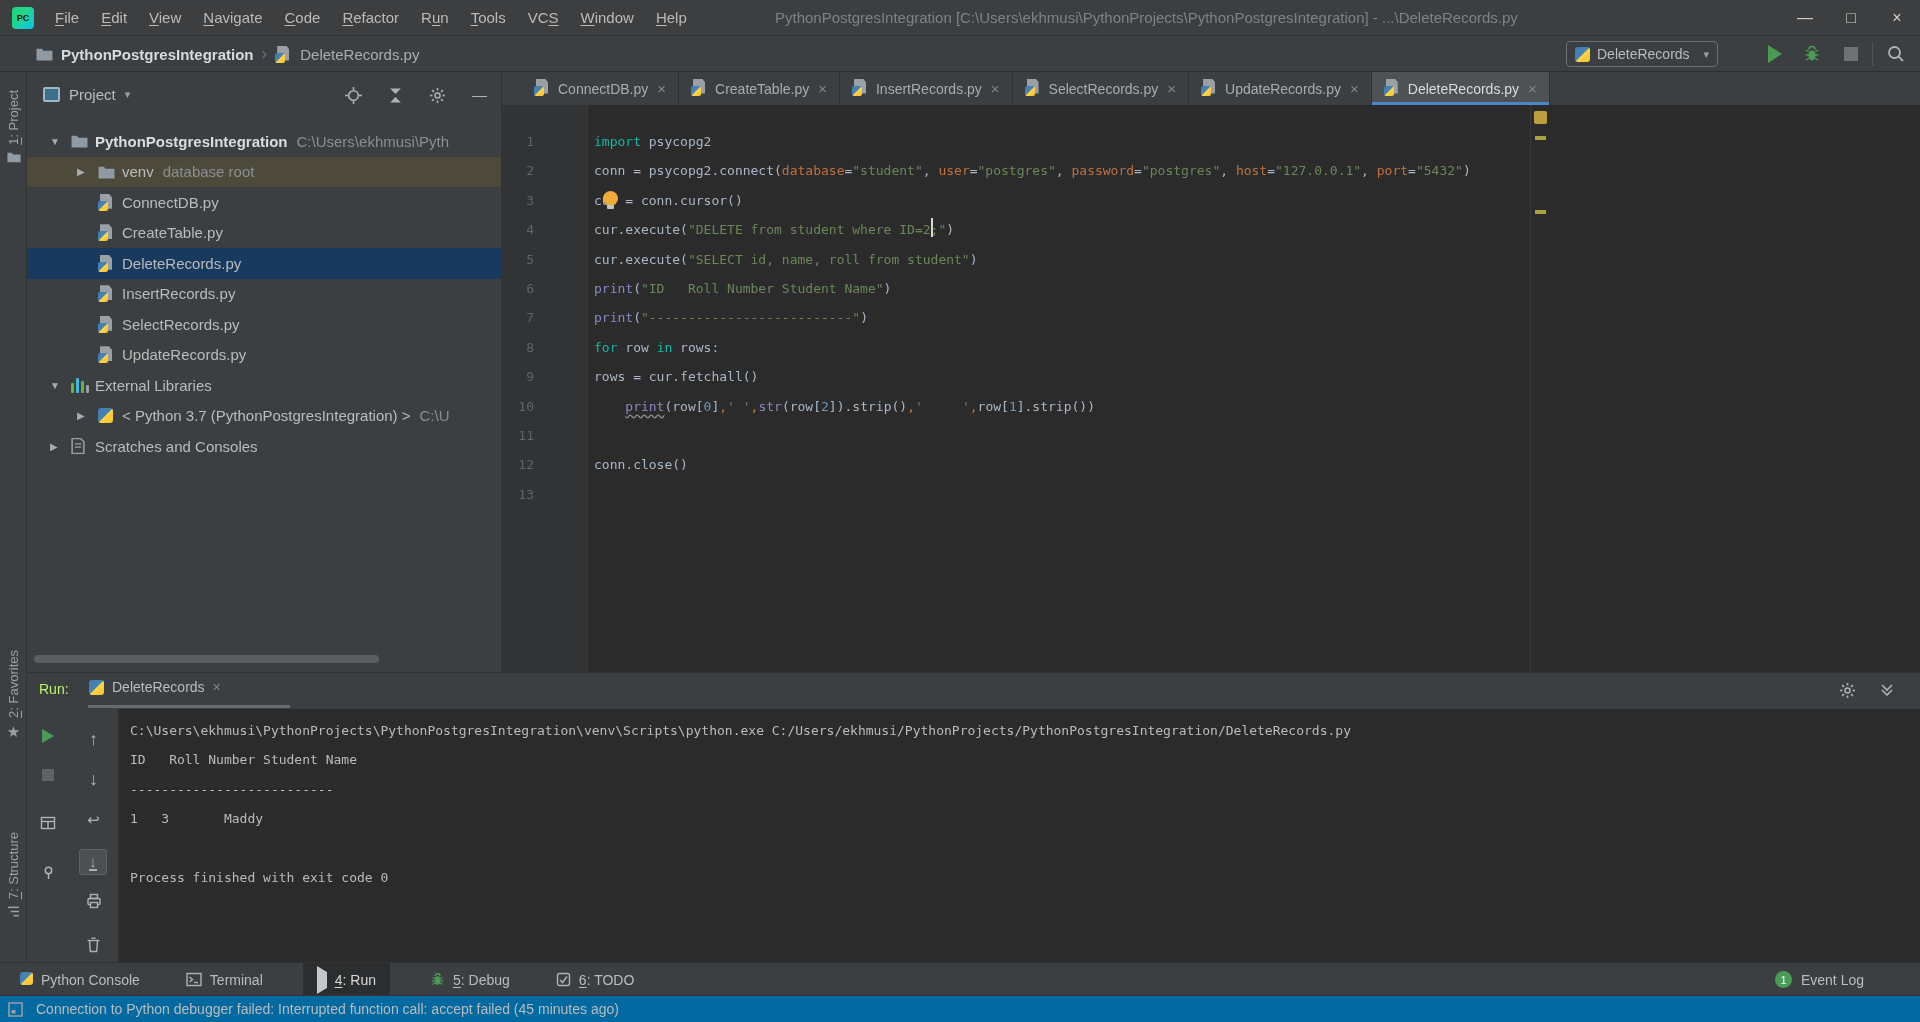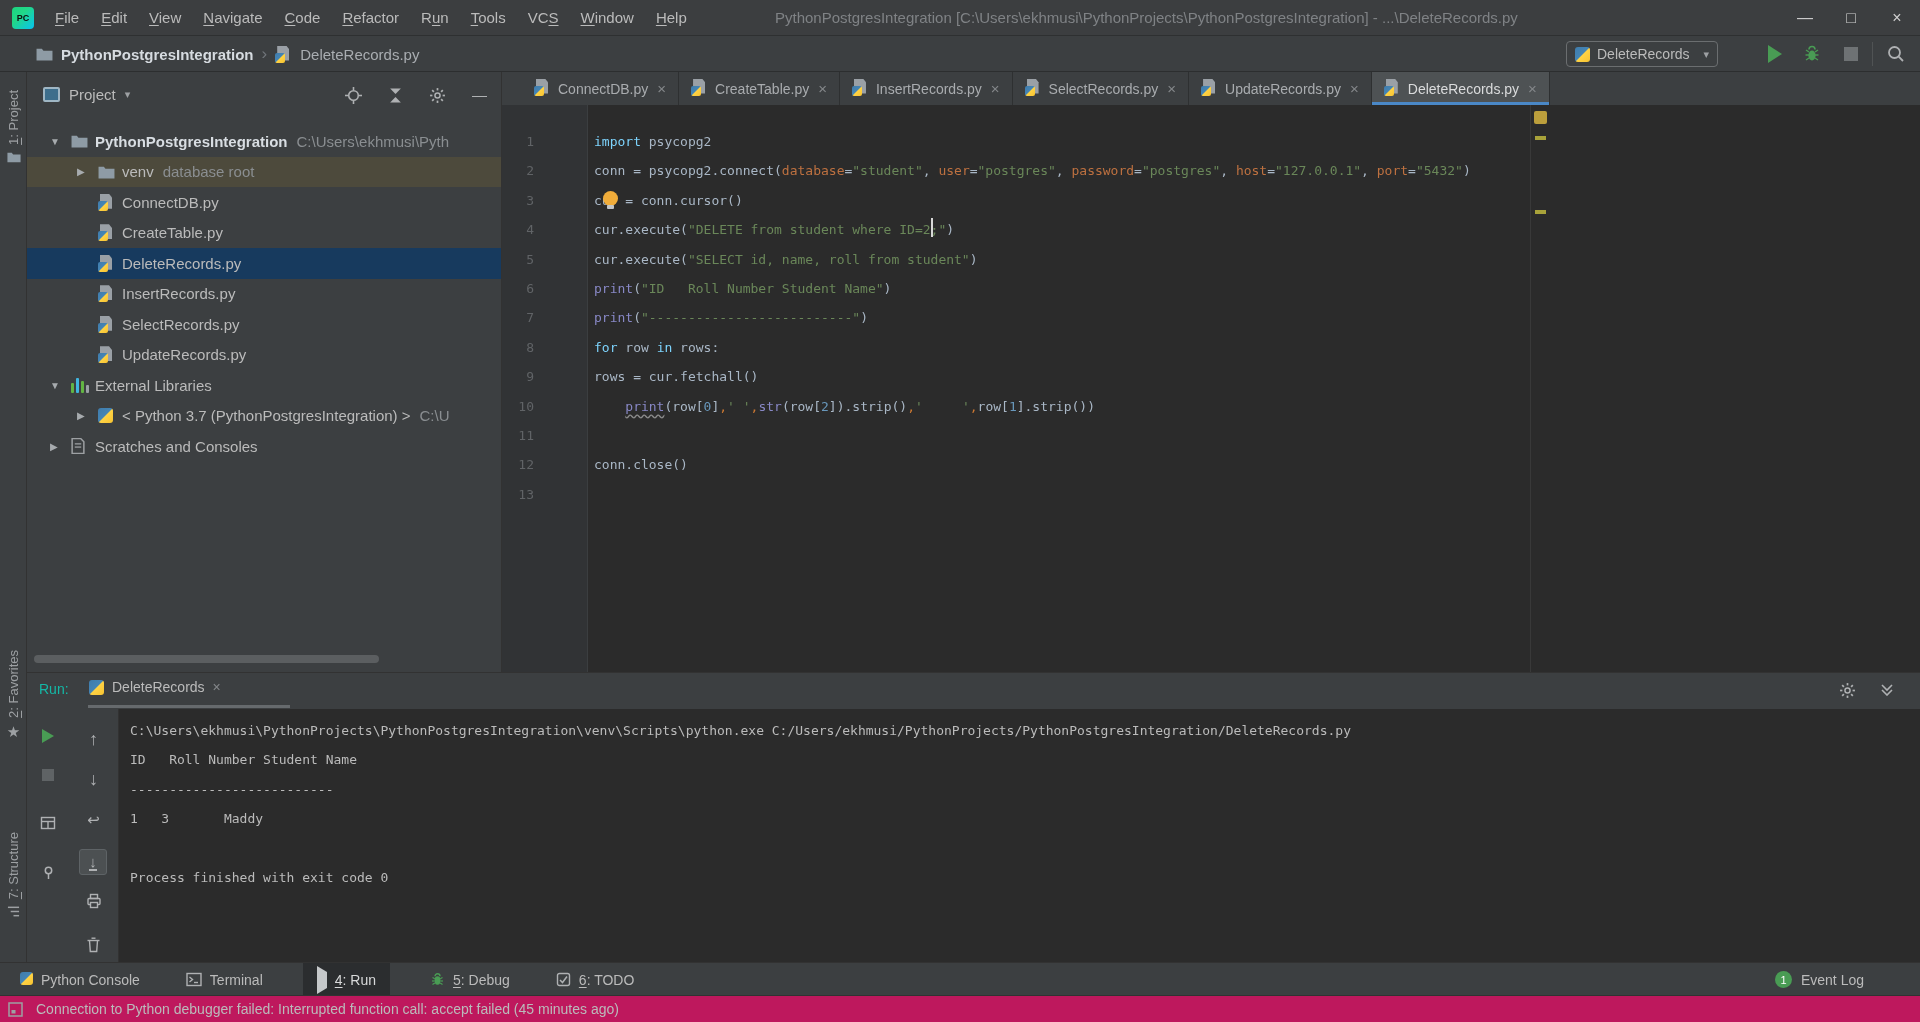--- a/index.html
+++ b/index.html
@@ -65,38 +65,38 @@
   #tabbar { position:absolute; left:0; top:0; width:1418px; height:33px; background:#3C3F41; display:flex; padding-left:20px; }
   .tab { display:flex; align-items:center; gap:7px; padding:0 12px; font-size:14px; color:#A9ACAF; border-right:1px solid #2E3031; }
   .tab .tab-close { color:#84878A; font-size:15px; margin-left:2px; }
   .tab.active { background:#4E5254; color:#DADBDC; box-shadow:inset 0 -3px 0 #4A88C7; }
   #code-area { position:absolute; left:0; top:33px; width:1418px; height:567px; overflow:hidden; }
   #gutter { position:absolute; left:0; top:0; width:86px; height:567px; background:#313335; border-right:1px solid #3B3E40; }
   #gutter-nums { position:absolute; left:0; top:22px; width:32px; text-align:right;
     font-family:"DejaVu Sans Mono", monospace; font-size:13px; color:#606366; }
   #gutter-nums div, #code-lines .code-line { height:29.4px; line-height:29.4px; white-space:pre; }
   #code-lines { position:absolute; left:92px; top:22px; font-family:"DejaVu Sans Mono", monospace; font-size:13px; }
-  .c-pl { color:#A9B7C6; } .c-kw { color:#7dd3fc; } .c-str { color:#6A8759; }
+  .c-pl { color:#A9B7C6; } .c-kw { color:#14b8a6; } .c-str { color:#6A8759; }
   .c-num { color:#6897BB; } .c-fn { color:#8888C6; } .c-arg { color:#BE7140; } .c-cm { color:#CC7832; }
   .c-hl { background:#545036; color:#A9B7C6; }
   .c-underline { text-decoration:underline; text-decoration-style:wavy; text-decoration-color:#8C8C8C; text-underline-offset:3px; }
   .caret { display:inline-block; width:0; height:19px; border-left:2px solid #D8D8D8; vertical-align:text-bottom; margin-right:-2px; }
   #bulb { position:absolute; left:101px; top:86px; width:15px; height:15px; border-radius:50%;
     background:radial-gradient(circle at 40% 35%, #FBCE67, #EFA13А 70%, #E8A02F); background-color:#F0AC3A; }
   #bulb::after { content:""; position:absolute; left:4px; top:14px; width:7px; height:4px; background:#C2C5C7; border-radius:1px; }
   #margin-line { position:absolute; left:1028px; top:0; width:1px; height:567px; background:#393939; }
   .stripe-mark { position:absolute; }
   #mark-top { left:1032px; top:6px; width:13px; height:13px; background:#BC9F3C; border-radius:2px; }
   #mark-1 { left:1033px; top:31px; width:11px; height:4px; background:#A8A23A; }
   #mark-2 { left:1033px; top:105px; width:11px; height:4px; background:#A8A23A; }
 
   
   #run-panel { position:absolute; left:27px; top:672px; width:1893px; height:290px; background:#3C3F41; border-top:1px solid #323232; }
   #run-header { position:relative; height:36px; }
-  #run-label { position:absolute; left:12px; top:8px; font-size:14px; color:#14b8a6; }
+  #run-label { position:absolute; left:12px; top:8px; font-size:14px; color:#bef264; }
   #run-tab { position:absolute; left:62px; top:6px; display:flex; align-items:center; gap:8px; }
   #run-tab-label { font-size:14px; color:#BBBBBB; }
   #run-tab .tab-close { color:#84878A; font-size:14px; }
   #run-tab-underline { position:absolute; left:61px; top:32px; width:202px; height:3px; background:#666A6D; }
   #run-header-icons { position:absolute; right:26px; top:9px; display:flex; gap:24px; }
   #run-body { position:absolute; left:0; top:36px; width:1893px; height:254px; background:#2B2B2B; }
   #run-toolbar-1 { position:absolute; left:0; top:0; width:42px; height:254px; background:#3C3F41; }
   #run-toolbar-2 { position:absolute; left:42px; top:0; width:50px; height:254px; background:#3C3F41; border-right:1px solid #323232; }
   .rt-icon { position:absolute; left:0; width:100%; display:flex; justify-content:center; color:#AFB1B3; font-size:17px; }
   .rt-selected { background:#4C5052; border:1px solid #5E6366; border-radius:3px; width:28px !important; left:10px !important; height:26px; align-items:center; }
@@ -109,21 +109,21 @@
   #bottombar-left { position:absolute; left:14px; top:0; height:33px; display:flex; align-items:center; gap:34px; }
   .bb-item { display:flex; align-items:center; gap:8px; font-size:14px; color:#BBBBBB; height:33px; padding:0 6px; }
   .bb-item.active { background:#2B2D2F; padding:0 14px; color:#D8D9DA; }
   .bb-item u { text-decoration:underline; text-underline-offset:2px; }
   .bb-play { width:0; height:0; border-left:10px solid #C5C8CA; border-top:6px solid transparent; border-bottom:6px solid transparent; }
   #eventlog { position:absolute; right:56px; top:0; height:33px; display:flex; align-items:center; gap:9px; }
   #eventlog-badge { width:17px; height:17px; border-radius:50%; background:#499C54; color:#FFFFFF; font-size:11px; display:flex; align-items:center; justify-content:center; }
   #eventlog-label { font-size:14px; color:#BBBBBB; }
 
   
-  #statusbar { position:absolute; left:0; top:995px; width:1920px; height:27px; background:#be185d; border-top:1px solid #323232; }
+  #statusbar { position:absolute; left:0; top:995px; width:1920px; height:27px; background:#0369a1; border-top:1px solid #323232; }
   #status-corner-icon { position:absolute; left:8px; top:6px; }
   #status-message { position:absolute; left:36px; top:0; line-height:26px; font-size:14px; color:#BBBBBB; white-space:nowrap; }
   #status-right { position:absolute; right:40px; top:0; height:26px; display:flex; align-items:center; gap:28px;margin-top:48px; }
   #status-right .status-item { font-size:14px; color:#BBBBBB; white-space:nowrap; }
   #status-right .status-icons { display:flex; gap:14px; align-items:center; }
 
   
   .py-logo { display:inline-block; width:15px; height:15px; border-radius:3px;
     background:linear-gradient(135deg,#3F7CAC 0%,#4585B5 49%,#FFD345 51%,#F7C331 100%); }
   .py-logo.mini { width:10px; height:10px; border-radius:2px; }

